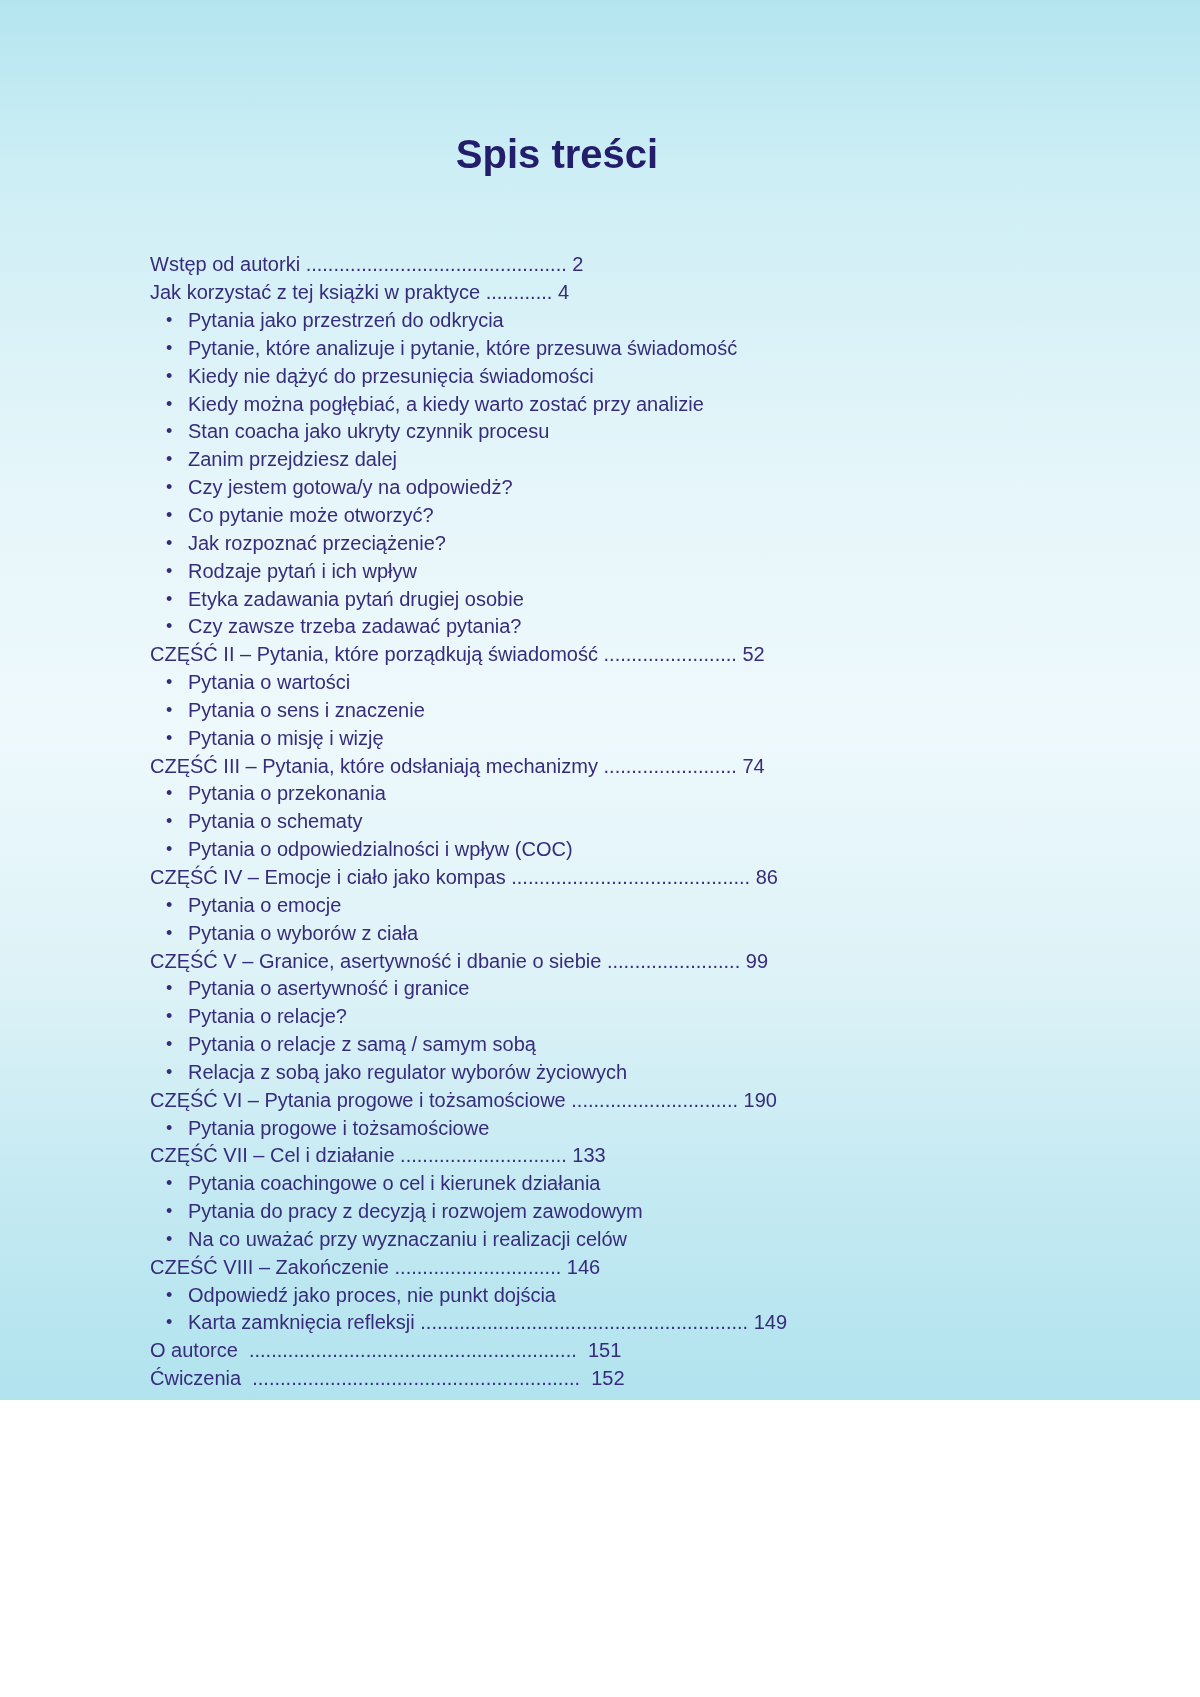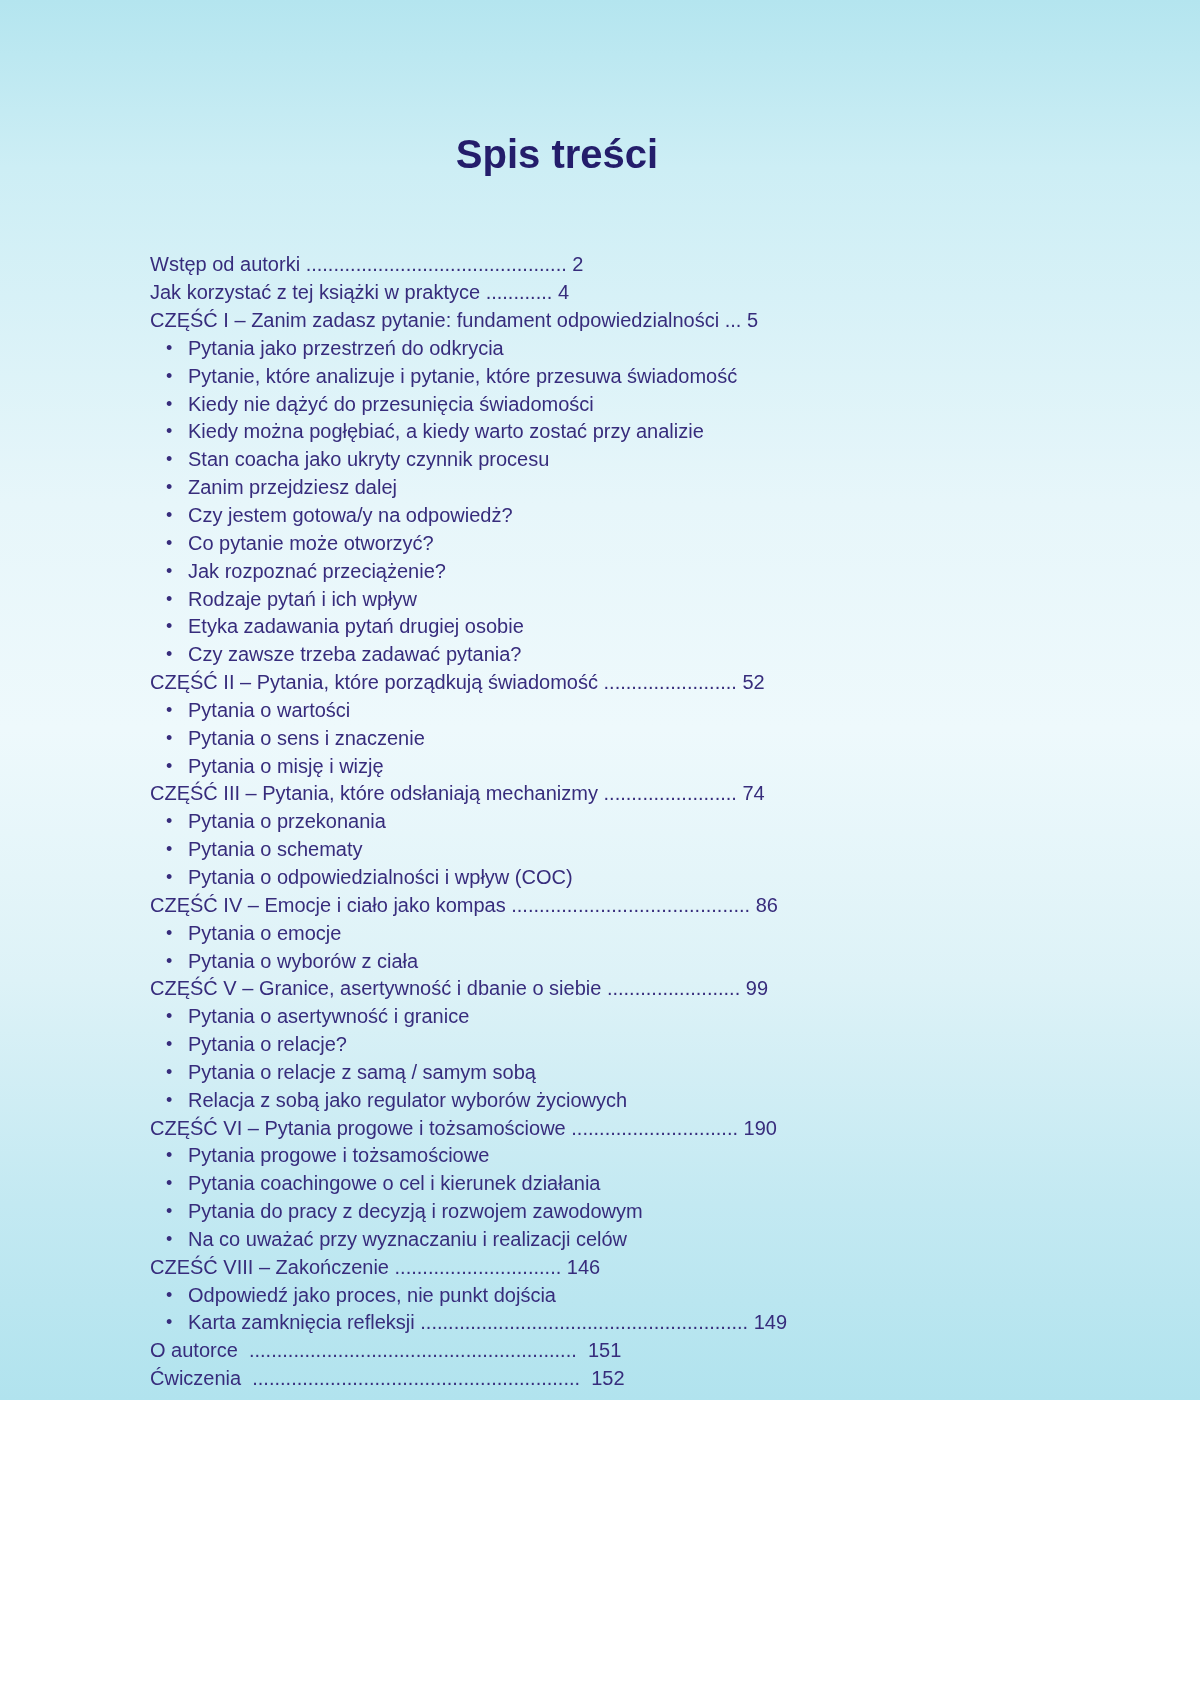--- a/index.html
+++ b/index.html
@@ -54,24 +54,20 @@
   <div class="toc-row lvl0">
     
     <span class="toc-text">Wstęp od autorki ............................................... 2</span>
   </div>
 
   <div class="toc-row lvl0">
     
     <span class="toc-text">Jak korzystać z tej książki w praktyce ............ 4</span>
   </div>
 
-  <div class="toc-row lvl0">
-    
-    <span class="toc-text">CZĘŚĆ I – Zanim zadasz pytanie: fundament odpowiedzialności ... 5</span>
-  </div>
 
   <div class="toc-row lvl1">
     <span class="toc-bullet">•</span>
     <span class="toc-text">Pytania jako przestrzeń do odkrycia</span>
   </div>
 
   <div class="toc-row lvl1">
     <span class="toc-bullet">•</span>
     <span class="toc-text">Pytanie, które analizuje i pytanie, które przesuwa świadomość</span>
   </div>
@@ -209,20 +205,24 @@
   <div class="toc-row lvl0">
     
     <span class="toc-text">CZĘŚĆ VI – Pytania progowe i tożsamościowe .............................. 190</span>
   </div>
 
   <div class="toc-row lvl1">
     <span class="toc-bullet">•</span>
     <span class="toc-text">Pytania progowe i tożsamościowe</span>
   </div>
 
+  <div class="toc-row lvl0">
+    
+    <span class="toc-text">CZĘŚĆ VII – Cel i działanie .............................. 133</span>
+  </div>
 
   <div class="toc-row lvl1">
     <span class="toc-bullet">•</span>
     <span class="toc-text">Pytania coachingowe o cel i kierunek działania</span>
   </div>
 
   <div class="toc-row lvl1">
     <span class="toc-bullet">•</span>
     <span class="toc-text">Pytania do pracy z decyzją i rozwojem zawodowym</span>
   </div>

